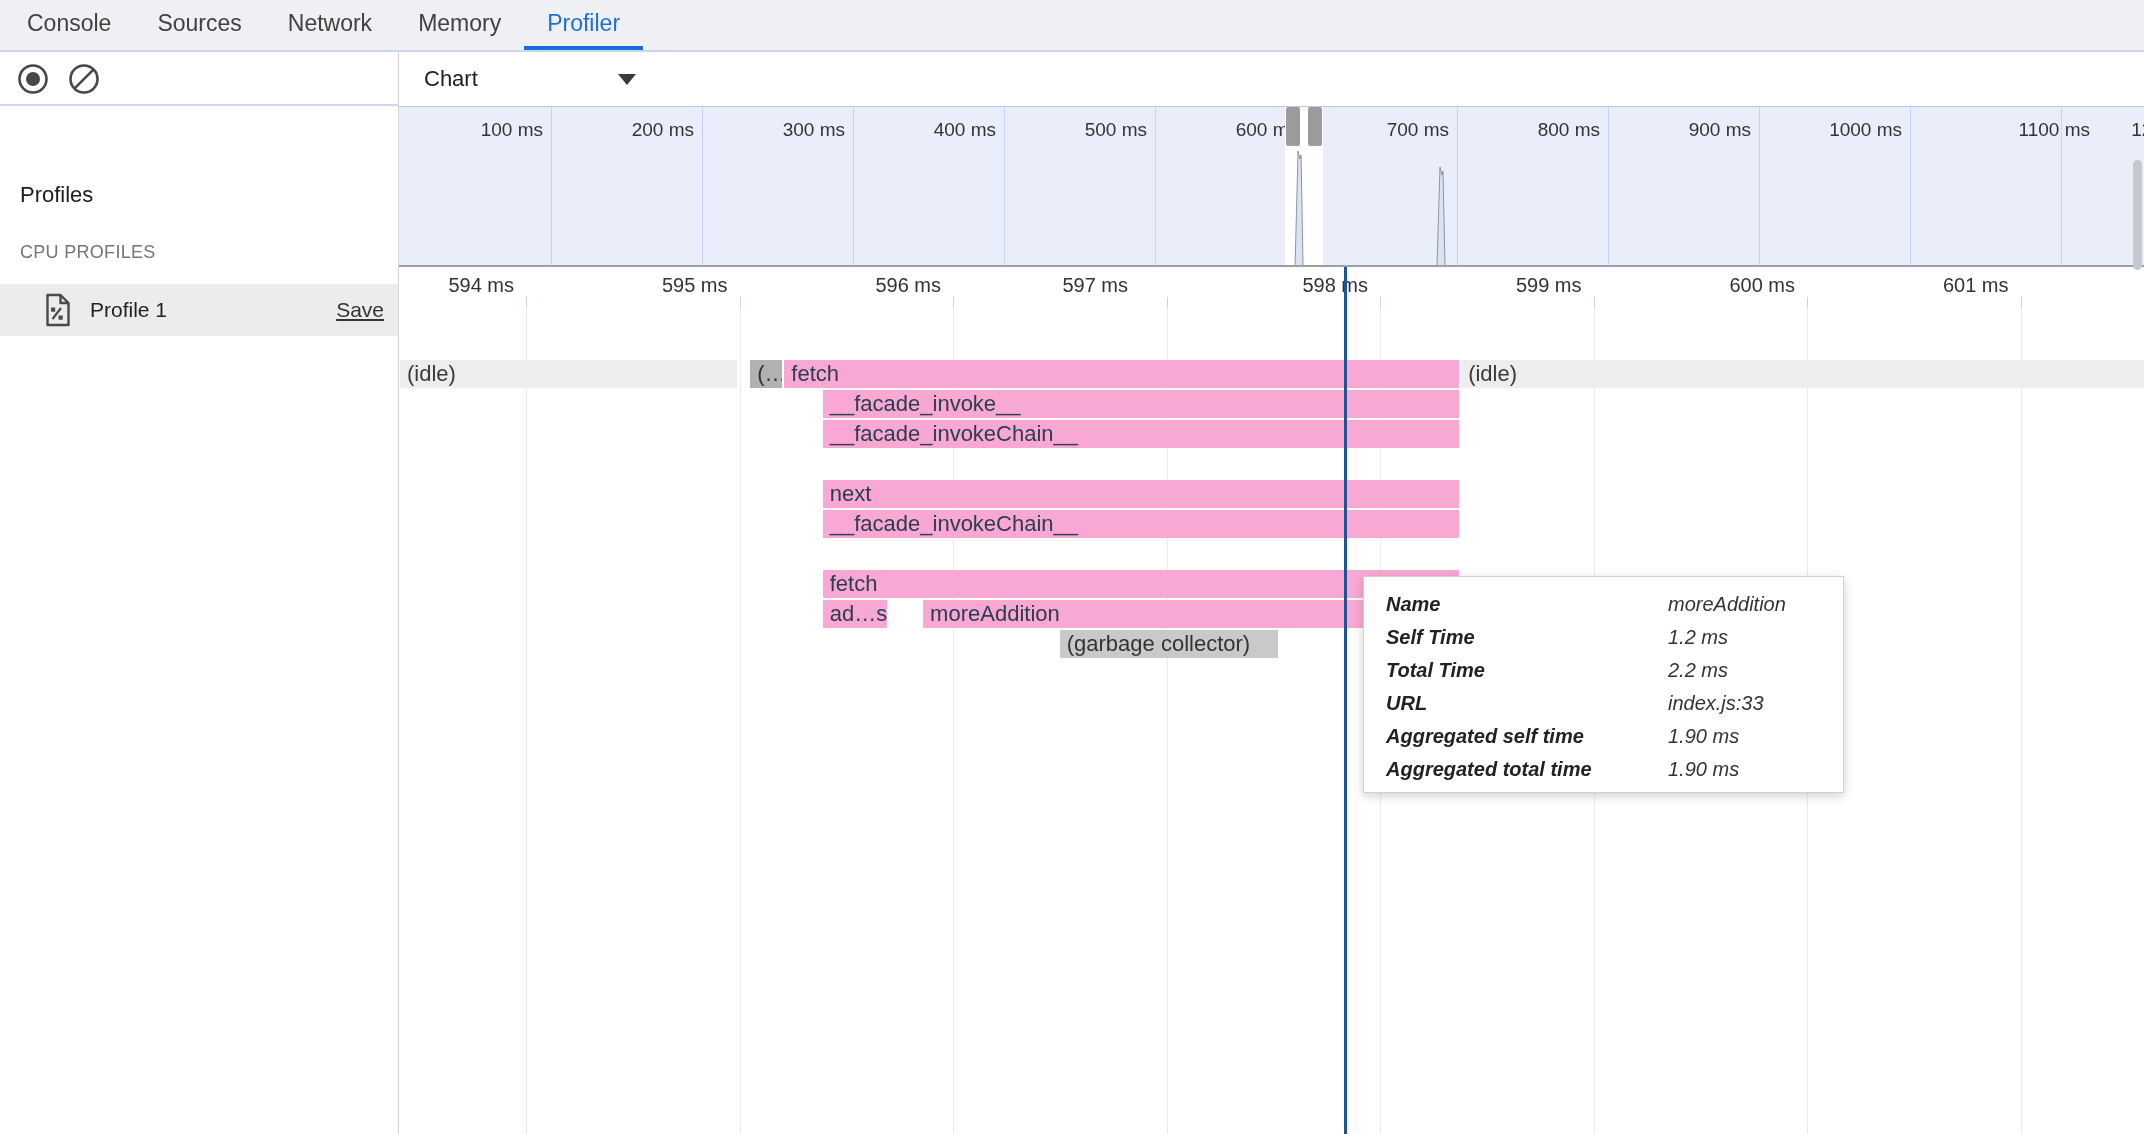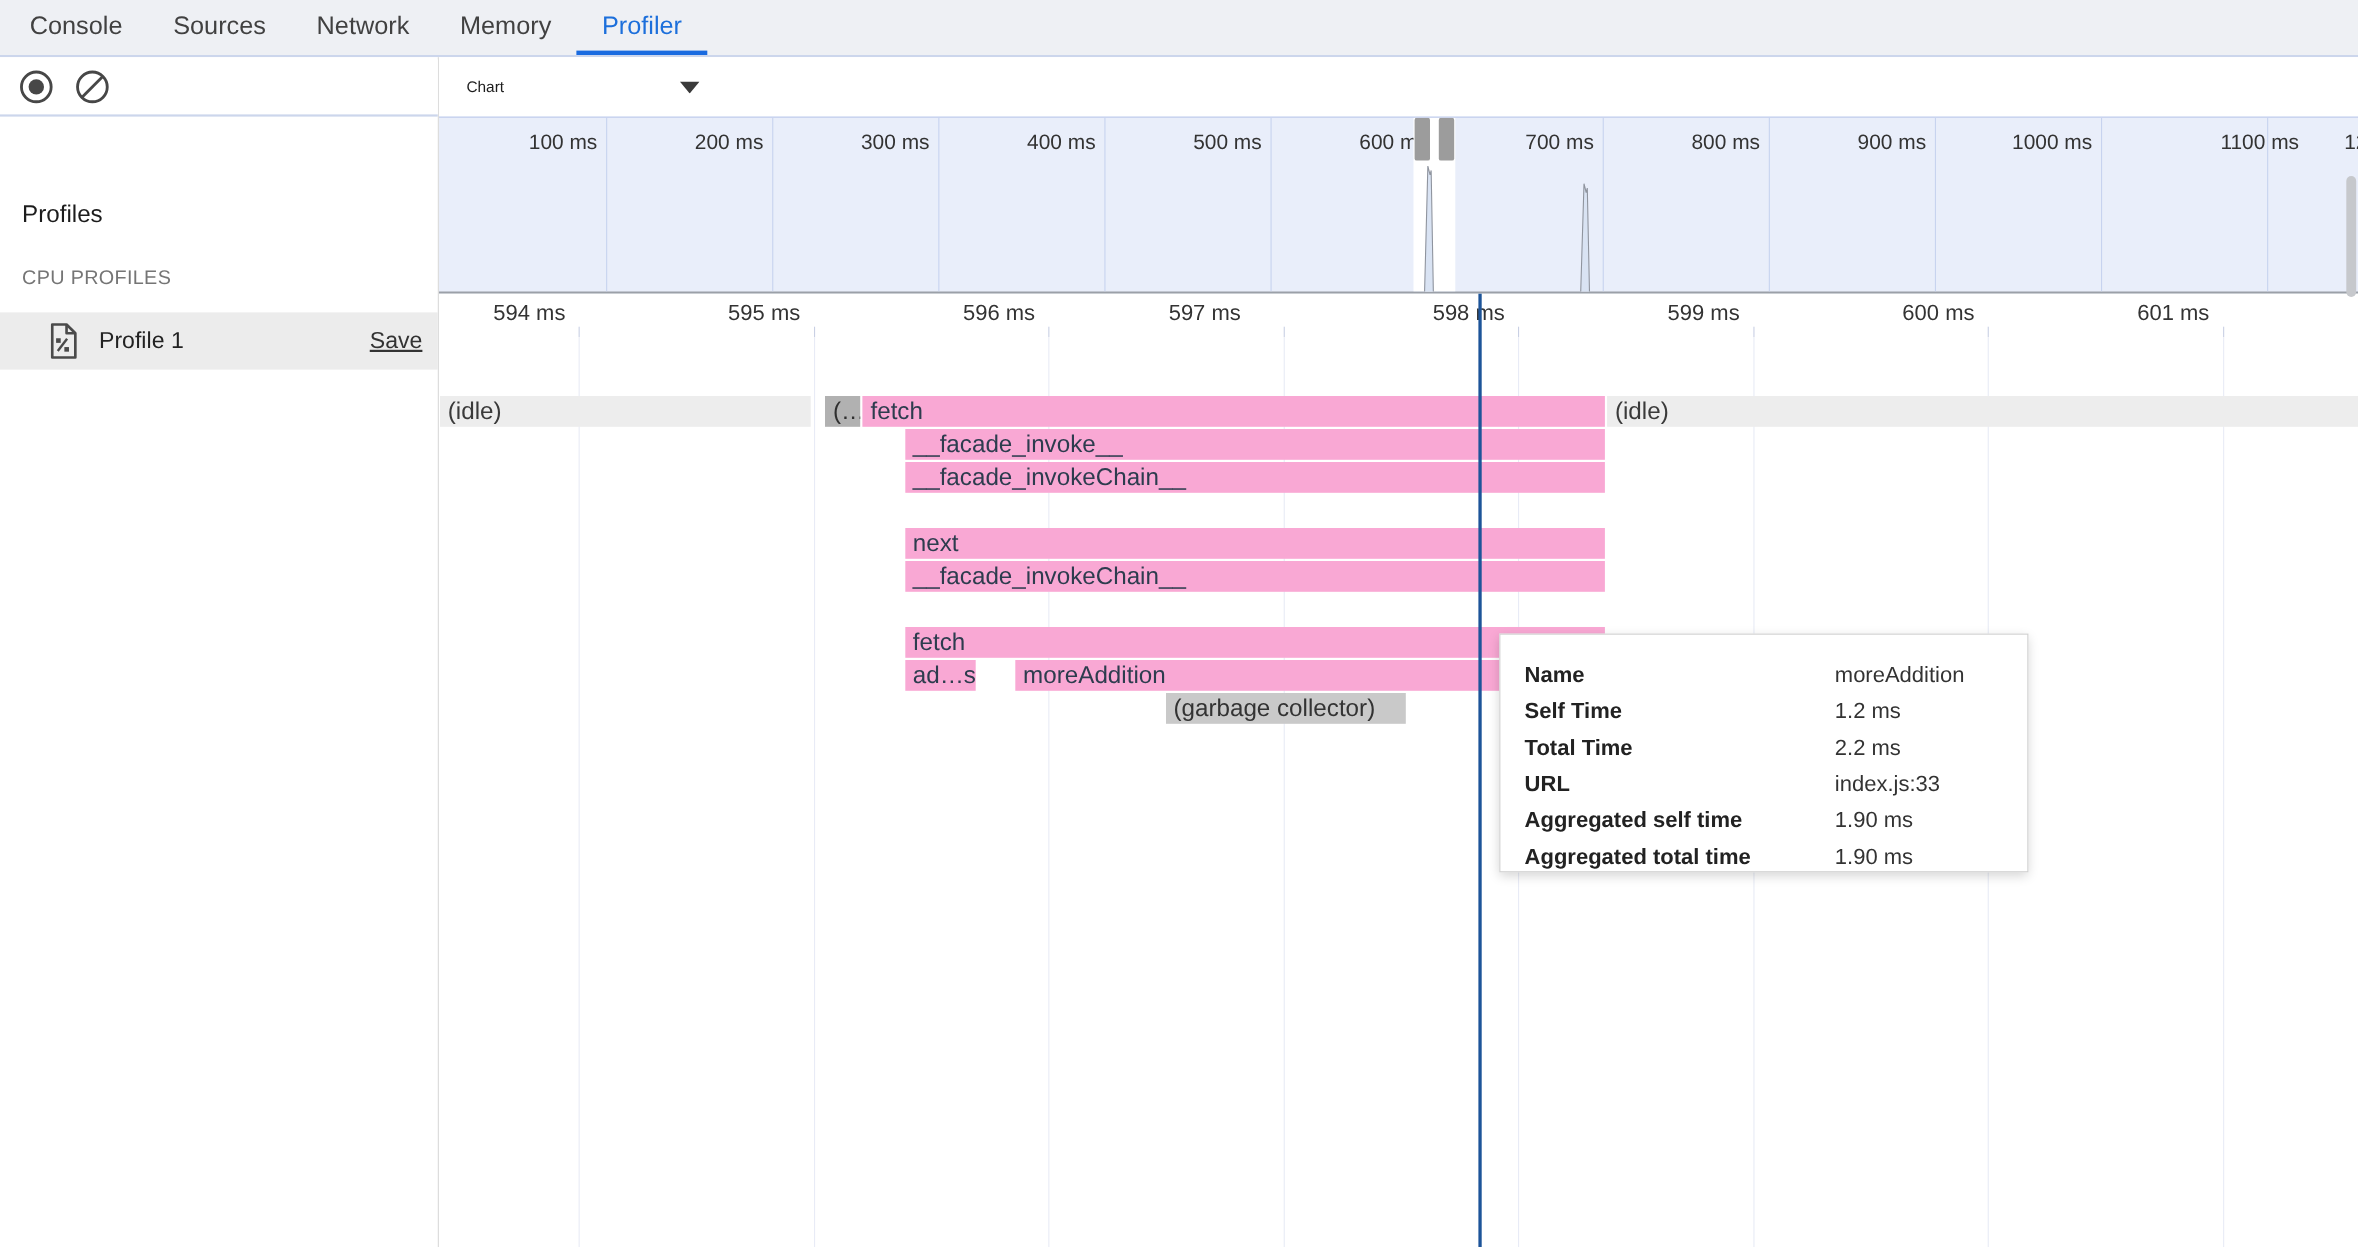--- a/index.html
+++ b/index.html
@@ -31,21 +31,21 @@
     background:#ececec; display:flex; align-items:center; padding:0 14px 0 44px; }
   #profile-row .pname { font-size:21px; color:#222; margin-left:18px; flex:1; }
   #profile-row .save { font-size:21px; color:#333; text-decoration:underline; }
 
   
   #main { position:absolute; left:399px; top:52px; right:0; bottom:0;
     overflow:hidden; background:#fff; }
   #main-toolbar { position:absolute; left:0; top:0; width:100%; height:54px;
     background:#fff; }
   #chart-select { position:absolute; left:25px; top:0; height:54px; width:215px;
-    display:flex; align-items:center; font-size:14px; color:#1d1d1d; }
+    display:flex; align-items:center; font-size:22px; color:#1d1d1d; }
   #chart-caret { position:absolute; left:219px; top:22px; }
 
   
   #overview { position:absolute; left:0; top:54px; width:1745px; height:161px;
     background:#e9eefa; border-top:1px solid #bcc9ea;
     border-bottom:2px solid #9ba0a8; overflow:hidden; }
   .ov-divider { position:absolute; top:0; bottom:0; width:1px; background:#c7d3ef; }
   .ov-label { position:absolute; top:12px; width:150px; text-align:right;
     font-size:19px; color:#333; }
   #ov-selection { position:absolute; top:0; bottom:0; background:#fff; }
@@ -70,21 +70,21 @@
   .block.idle   { background:#ededed; color:#3a3a3a; }
   .block.trunc  { background:#b1b1b1; color:#2f2f2f; }
   .block.system { background:#e9daa2; color:#4d4226; }
   .block.gc     { background:#c9c9c9; color:#333; }
   #marker { position:absolute; top:215px; bottom:0; width:3px; background:#1d5499; }
 
   
   #tooltip { position:absolute; left:964px; top:524px; width:481px; height:217px;
     background:#fff; border:1px solid #d0d0d0;
     box-shadow:0 3px 10px rgba(0,0,0,.18); padding:16px 22px; z-index:10; }
-  .tt-row { display:flex; height:33px; align-items:flex-end; }
+  .tt-row { display:flex; height:33px; align-items:flex-start;font-style:italic; }
   .tt-label { width:282px; font-weight:bold; font-size:20px; color:#222; }
   .tt-value { font-size:20px; color:#333; }
 
   #scroll-thumb { position:absolute; right:2px; top:108px; width:9px; height:110px;
     border-radius:5px; background:#c6c8cc; }
   svg { display:block; }
 </style>
 </head>
 <body>
 

